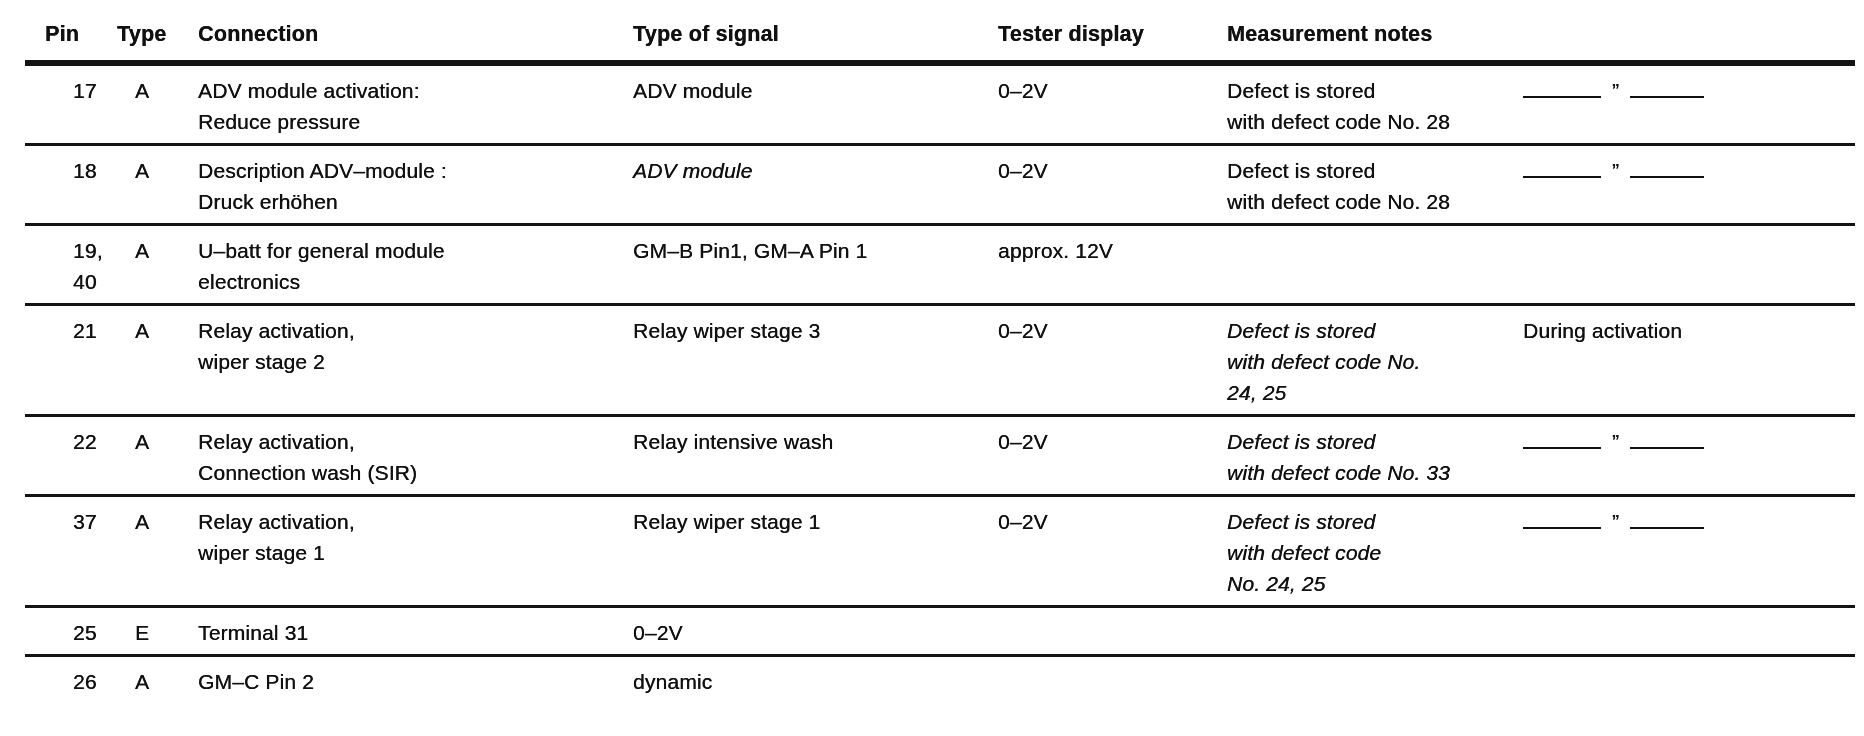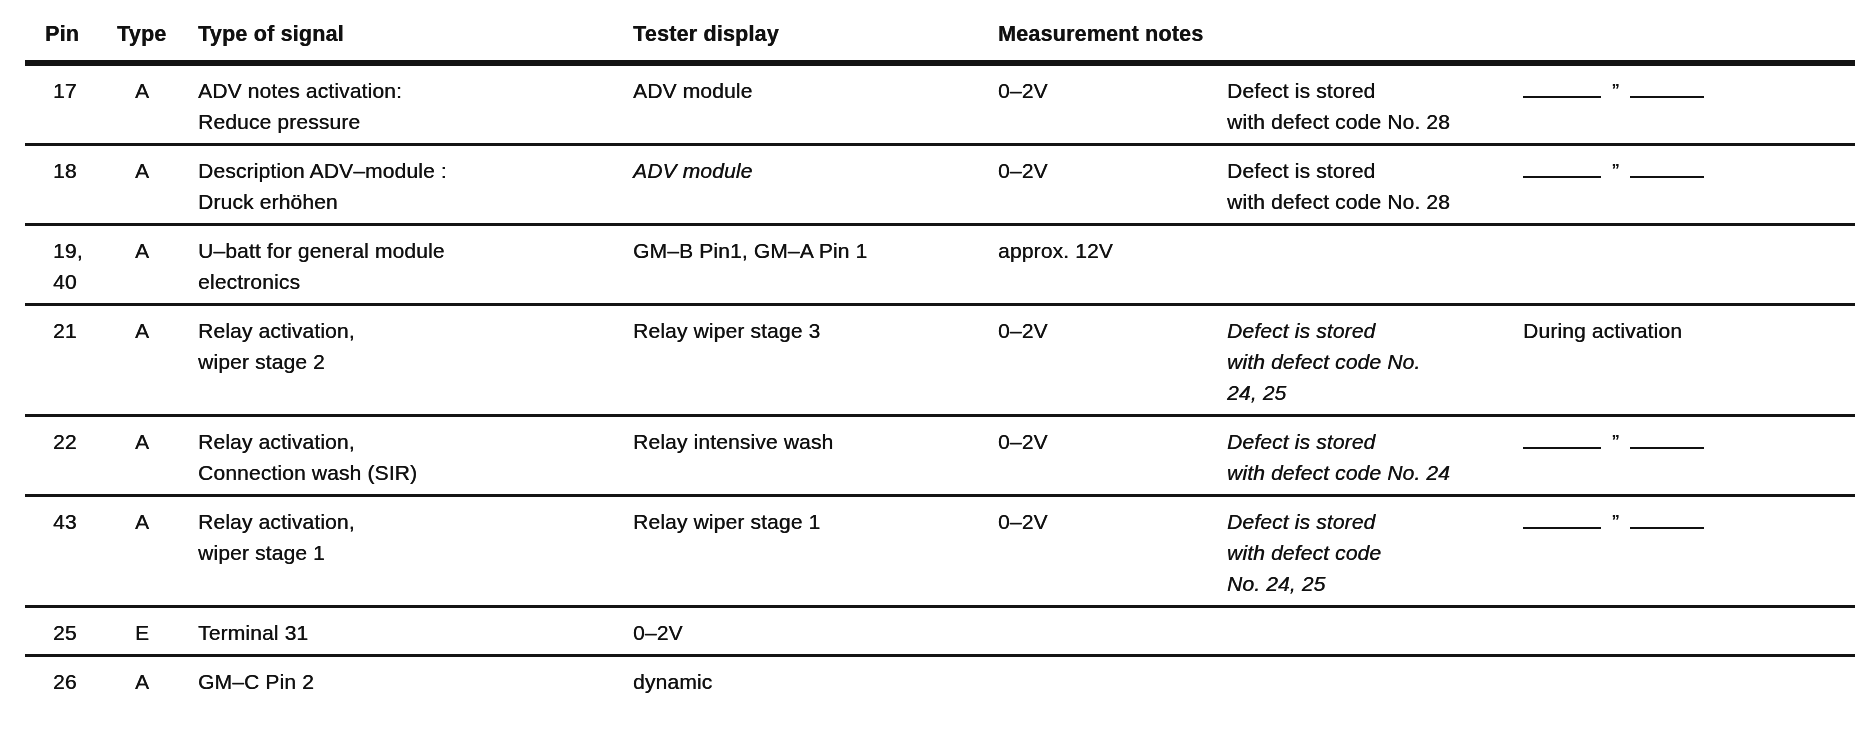--- a/index.html
+++ b/index.html
@@ -37,48 +37,49 @@
   .row{
     font-size:21px;
     line-height:31px;
     padding-top:9px;
     padding-bottom:6px;
     border-bottom:3px solid var(--rule);
     letter-spacing:0.15px;
   }
   .row.last{border-bottom:none;}
   .cell{white-space:nowrap;}
-  .cell.pin{padding-left:8px;}
+  .cell.pin{padding-left:8px;margin-left:20px;}
   .cell.type{padding-left:18px;}
   .cell.em{font-style:italic;}
   .ditto{display:inline-flex;align-items:center;height:31px;}
   .ditto .seg{display:inline-block;width:78px;border-top:2.5px solid var(--ink);}
   .ditto .seg.s2{width:74px;}
   .ditto .q{margin:0 11px;transform:translateY(-7px);font-size:21px;}
 </style>
 </head>
 <body>
 
 <div class="page">
   <div class="doc-table">
     <div class="hdr">
       <div class="cell">Pin</div>
       <div class="cell">Type</div>
+      <div class="cell">Connection</div>
       <div class="cell">Type of signal</div>
       <div class="cell">Tester display</div>
       <div class="cell">Measurement notes</div>
     </div>
     <div id="tbody">
         <div class="row">
           <div class="cell pin">
             <div>17</div>
           </div>
           <div class="cell type">A</div>
           <div class="cell desc">
-            <div>ADV notes activation:</div>
+            <div>ADV module activation:</div>
             <div>Reduce pressure</div>
           </div>
           <div class="cell conn">ADV module</div>
           <div class="cell sig">0–2V</div>
           <div class="cell tst">
             <div>Defect is stored</div>
             <div>with defect code No. 28</div>
           </div>
           <div class="cell notes"><span class="ditto">
               <span class="seg"></span>
@@ -146,31 +147,31 @@
           </div>
           <div class="cell type">A</div>
           <div class="cell desc">
             <div>Relay activation,</div>
             <div>Connection wash (SIR)</div>
           </div>
           <div class="cell conn">Relay intensive wash</div>
           <div class="cell sig">0–2V</div>
           <div class="cell tst em">
             <div>Defect is stored</div>
-            <div>with defect code No. 24</div>
-          </div>
-          <div class="cell notes"><span class="ditto">
-              <span class="seg"></span>
-              <span class="q">”</span>
-              <span class="seg s2"></span>
-            </span></div>
-        </div>
-        <div class="row">
-          <div class="cell pin">
-            <div>43</div>
+            <div>with defect code No. 33</div>
+          </div>
+          <div class="cell notes"><span class="ditto">
+              <span class="seg"></span>
+              <span class="q">”</span>
+              <span class="seg s2"></span>
+            </span></div>
+        </div>
+        <div class="row">
+          <div class="cell pin">
+            <div>37</div>
           </div>
           <div class="cell type">A</div>
           <div class="cell desc">
             <div>Relay activation,</div>
             <div>wiper stage 1</div>
           </div>
           <div class="cell conn">Relay wiper stage 1</div>
           <div class="cell sig">0–2V</div>
           <div class="cell tst em">
             <div>Defect is stored</div>

